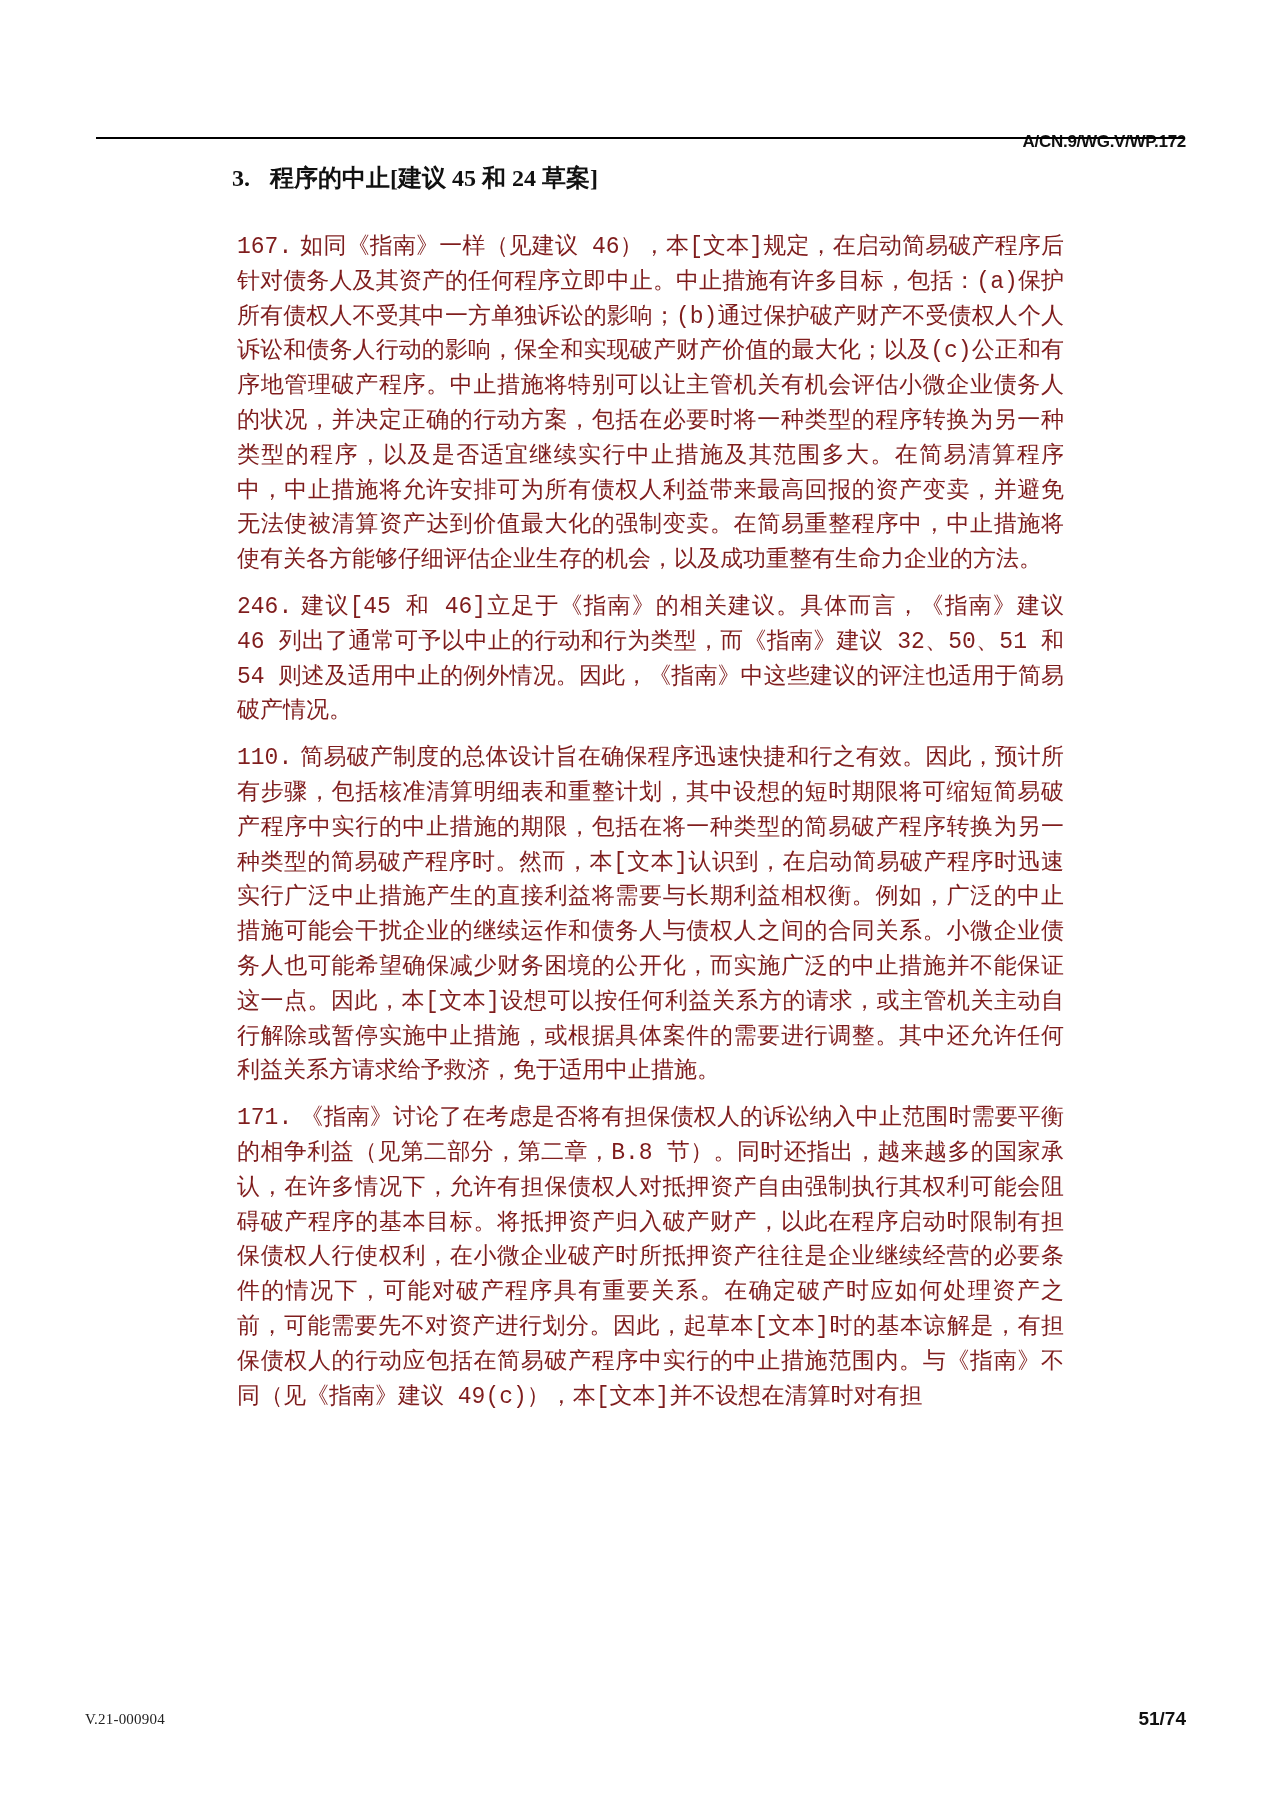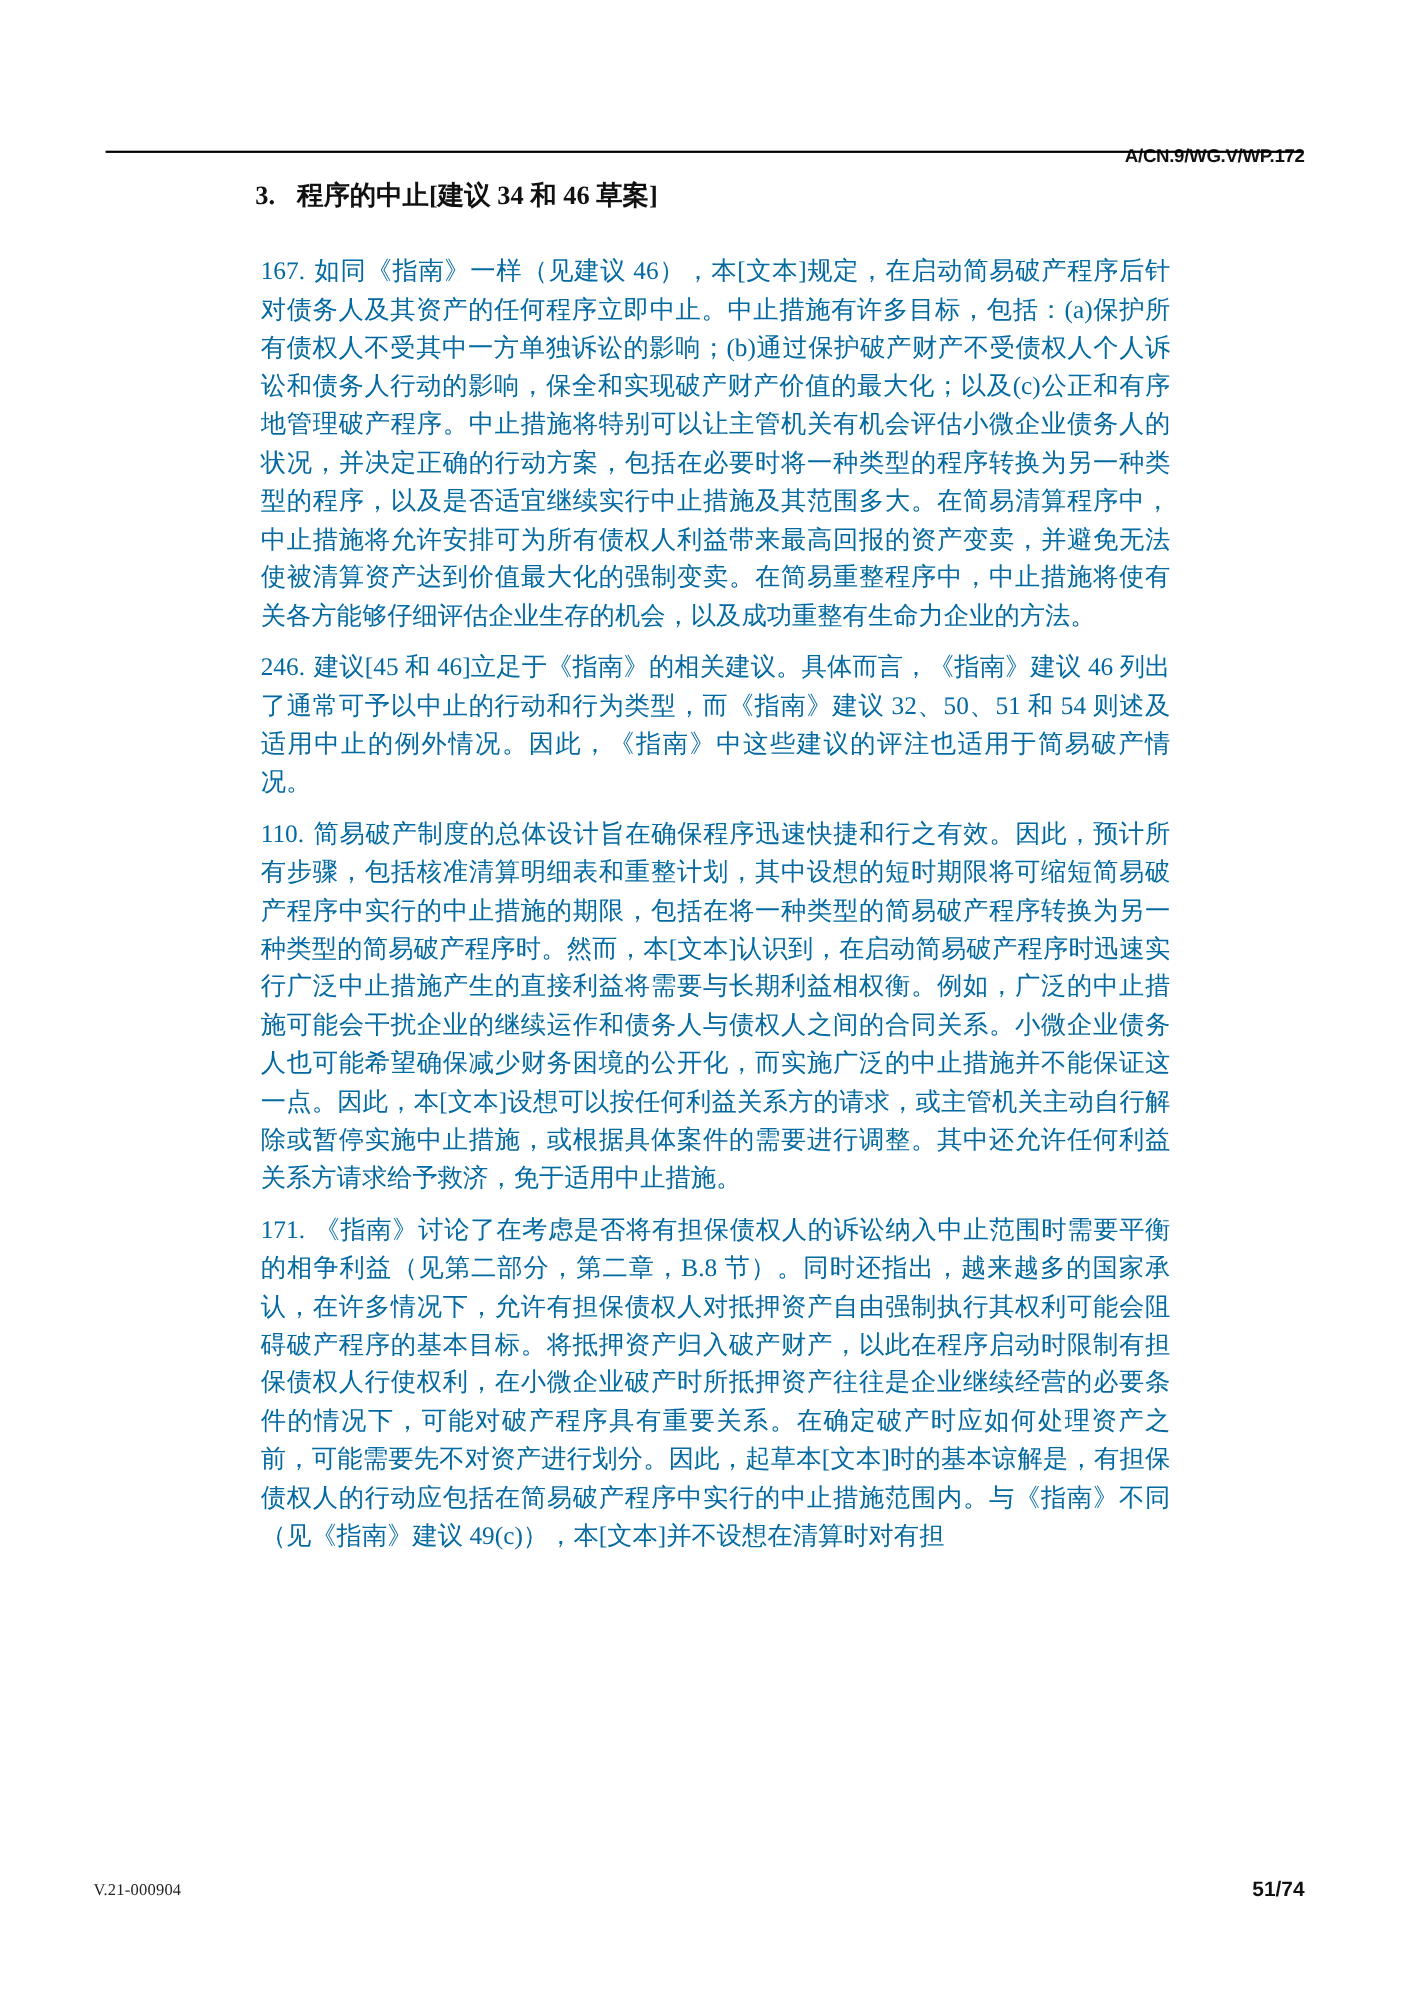--- a/index.html
+++ b/index.html
@@ -36,21 +36,22 @@
       font-size: 24px; font-weight: bold; line-height: 35px;
       color: #111111;
     }
     .section-heading .sec-num { width: 38px; flex: 0 0 auto; }
     .section-heading .sec-title { flex: 1 1 auto; }
 
     .para {
       margin: 12px 0 0 0;
       font-size: 23px; line-height: 34.8px;
       text-align: justify;
-      color: #0369a1;
+      color: #7f1d1d;
+      font-family: Liberation Mono, monospace;
     }
     .para.first { margin-top: 34px; }
     .pnum { margin-right: 8px; }
 
     
     .footer-left {
       position: absolute; left: 85px; top: 1711px;
       font-size: 15px; color: #222222; letter-spacing: 0.2px;
     }
     .footer-right {
@@ -65,21 +66,21 @@
 <div class="page">
 
   <div class="doc-symbol">A/CN.9/WG.V/WP.172</div>
 
   <div class="header-rule"></div>
 
   <div class="content">
 
     <div class="section-heading">
       <span class="sec-num">3.</span>
-      <span class="sec-title">程序的中止[建议 34 和 46 草案]</span>
+      <span class="sec-title">程序的中止[建议 45 和 24 草案]</span>
     </div>
 
     <p class="para first">
       <span class="pnum">167.</span><span class="ptext">如同《指南》一样（见建议 46），本[文本]规定，在启动简易破产程序后针对债务人及其资产的任何程序立即中止。中止措施有许多目标，包括：(a)保护所有债权人不受其中一方单独诉讼的影响；(b)通过保护破产财产不受债权人个人诉讼和债务人行动的影响，保全和实现破产财产价值的最大化；以及(c)公正和有序地管理破产程序。中止措施将特别可以让主管机关有机会评估小微企业债务人的状况，并决定正确的行动方案，包括在必要时将一种类型的程序转换为另一种类型的程序，以及是否适宜继续实行中止措施及其范围多大。在简易清算程序中，中止措施将允许安排可为所有债权人利益带来最高回报的资产变卖，并避免无法使被清算资产达到价值最大化的强制变卖。在简易重整程序中，中止措施将使有关各方能够仔细评估企业生存的机会，以及成功重整有生命力企业的方法。</span>
     </p>
 
 
     <p class="para">
       <span class="pnum">246.</span><span class="ptext">建议[45 和 46]立足于《指南》的相关建议。具体而言，《指南》建议 46 列出了通常可予以中止的行动和行为类型，而《指南》建议 32、50、51 和 54 则述及适用中止的例外情况。因此，《指南》中这些建议的评注也适用于简易破产情况。</span>
     </p>

